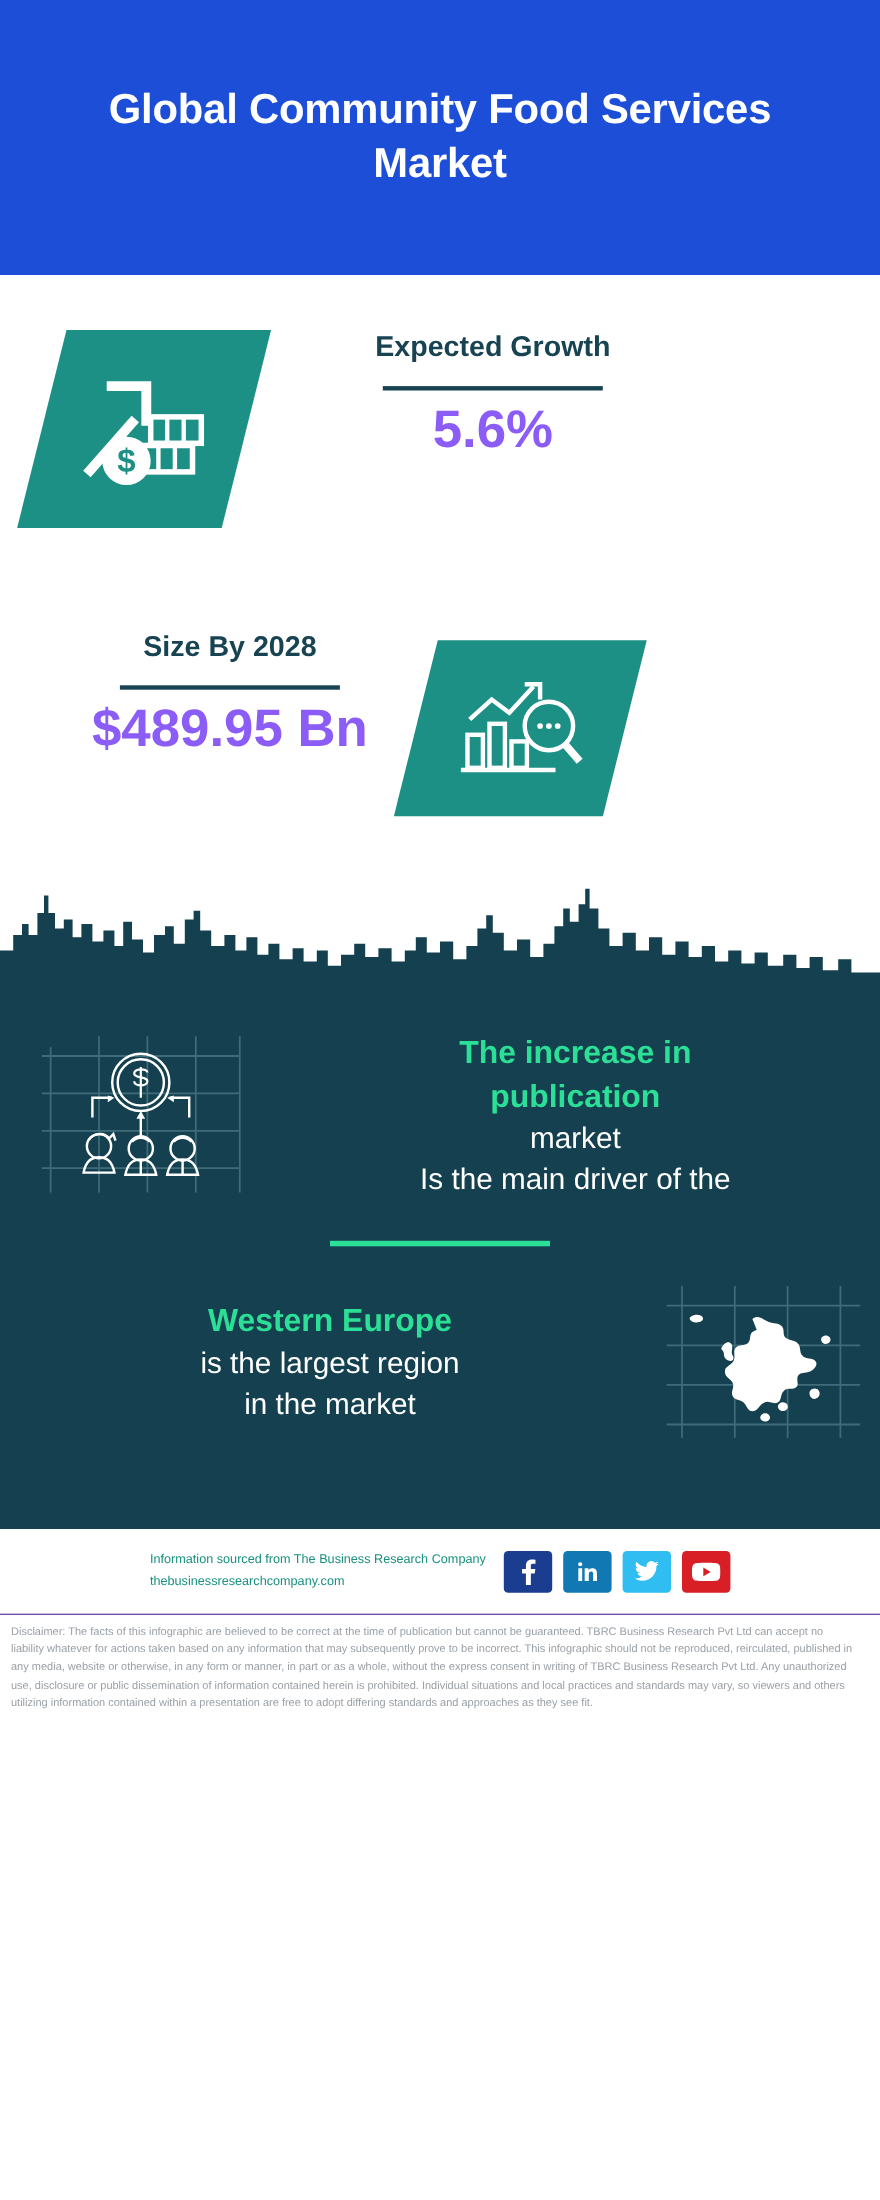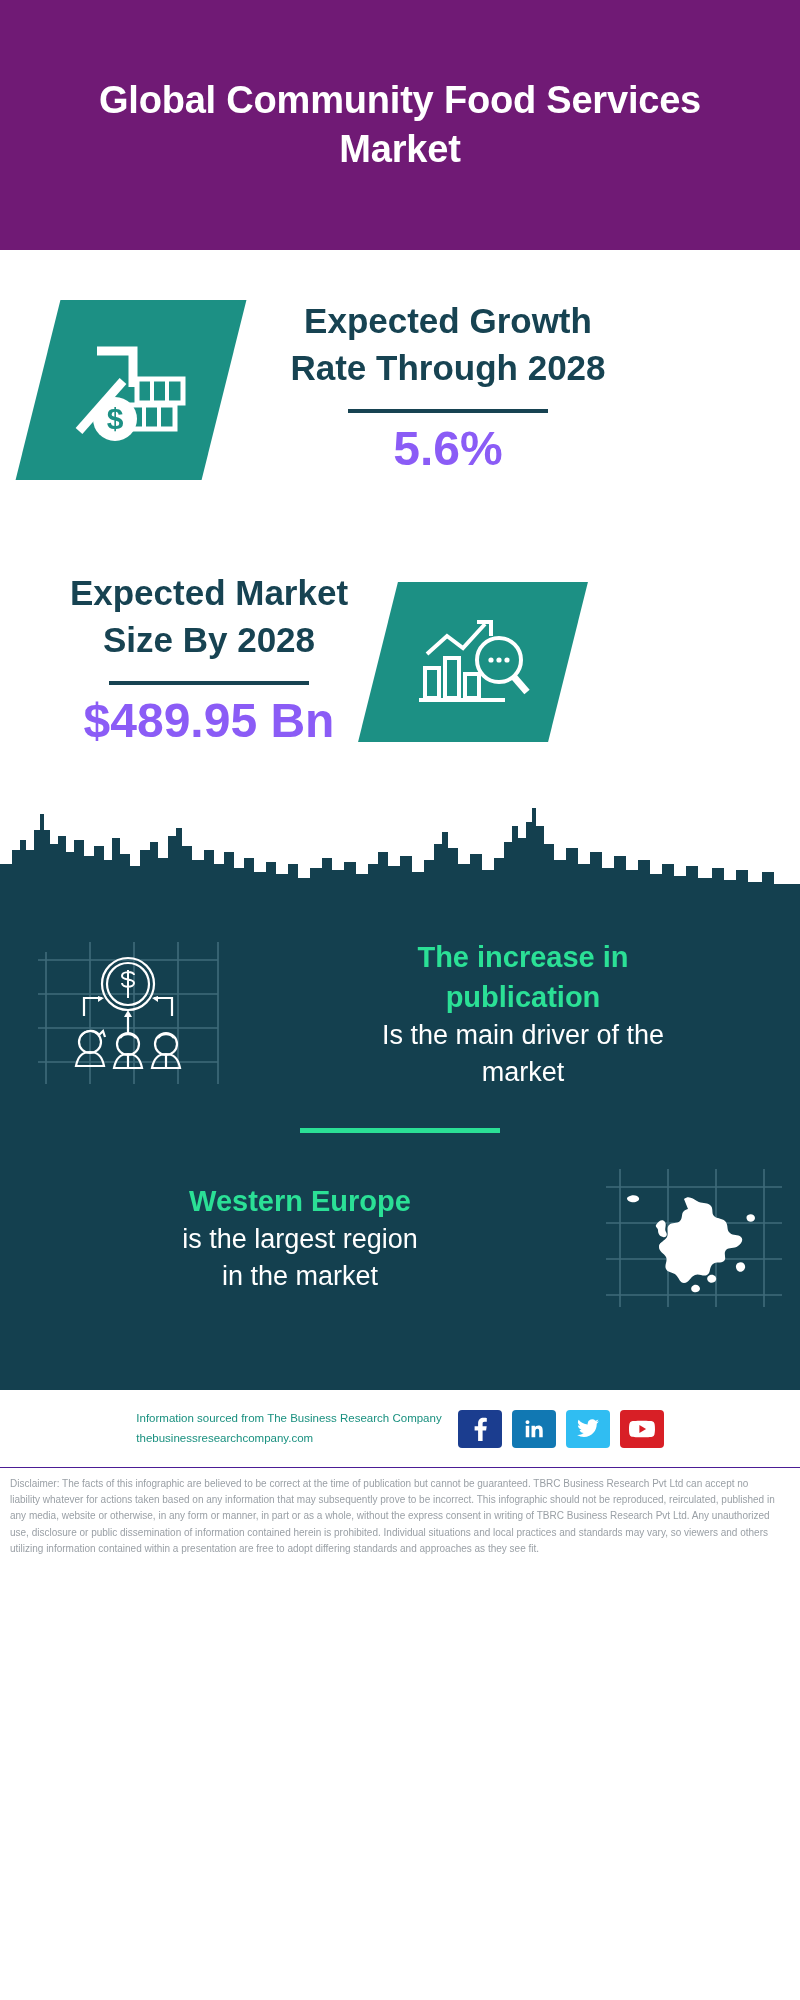--- a/index.html
+++ b/index.html
@@ -8,21 +8,21 @@
     font-family: "Liberation Sans", sans-serif;
     background: #ffffff;
     width: 800px;
     height: 2000px;
     overflow: hidden;
     position: relative;
   }
 
   
   .header {
-    background: #701a75;
+    background: #1d4ed8;
     height: 250px;
     display: flex;
     align-items: center;
     justify-content: center;
     padding: 0 80px;
   }
   .header-title {
     color: #ffffff;
     font-size: 38px;
     font-weight: bold;
@@ -58,21 +58,21 @@
   }
   .stat2-icon { left: 378px; top: 332px; width: 190px; height: 160px; }
   .stat2-text {
     position: absolute;
     left: 44px; top: 320px; width: 330px;
     text-align: center;
   }
 
   .stat-label {
     color: #174352;
-    font-size: 35px;
+    font-size: 26px;
     font-weight: bold;
     line-height: 1.33;
   }
   .stat-rule {
     width: 200px;
     height: 4px;
     background: #174352;
     margin: 18px auto 10px auto;
   }
   .stat-value {
@@ -191,27 +191,25 @@
       <rect x="66" y="44" width="46" height="24" stroke="#fff" stroke-width="5" fill="none"></rect>
       <line x1="81" y1="44" x2="81" y2="68" stroke="#fff" stroke-width="4"></line>
       <line x1="96" y1="44" x2="96" y2="68" stroke="#fff" stroke-width="4"></line>
       <rect x="58" y="70" width="46" height="24" stroke="#fff" stroke-width="5" fill="none"></rect>
       <line x1="73" y1="70" x2="73" y2="94" stroke="#fff" stroke-width="4"></line>
       <line x1="88" y1="70" x2="88" y2="94" stroke="#fff" stroke-width="4"></line>
     </svg>
   </div>
   <div class="stat1-text">
     <div class="stat-label">Expected Growth</div>
-    <div class="stat-label">Rate Through 2028</div>
     <div class="stat-rule"></div>
     <div class="stat-value">5.6%</div>
   </div>
 
   <div class="stat2-text">
-    <div class="stat-label">Expected Market</div>
     <div class="stat-label">Size By 2028</div>
     <div class="stat-rule"></div>
     <div class="stat-value">$489.95 Bn</div>
   </div>
   <div class="para stat2-icon">
     <svg width="120" height="104" viewBox="0 0 120 104" fill="none" stroke="#fff" stroke-width="4">
       <path d="M14 44 L34 26 L50 38 L72 14"></path>
       <path d="M64 12 H78 V26"></path>
       <rect x="12" y="58" width="14" height="30"></rect>
       <rect x="32" y="48" width="14" height="40"></rect>
@@ -266,22 +264,22 @@
           <circle cx="138" cy="110" r="11"></circle>
           <path d="M124 134 c2-11 8-14 14-14 s12 3 14 14 z"></path>
           <path d="M130 104 c4-5 12-5 16 0"></path>
           <path d="M138 120 v14"></path>
         </g>
       </svg>
     </div>
     <div class="driver-copy">
       <div class="hi">The increase in</div>
       <div class="hi">publication</div>
+      <div class="sub">market</div>
       <div class="sub">Is the main driver of the</div>
-      <div class="sub">market</div>
     </div>
   </div>
 
   <div class="accent-line"></div>
 
   <div class="region-row">
     <div class="region-copy">
       <div class="hi">Western Europe</div>
       <div class="sub">is the largest region</div>
       <div class="sub">in the market</div>

